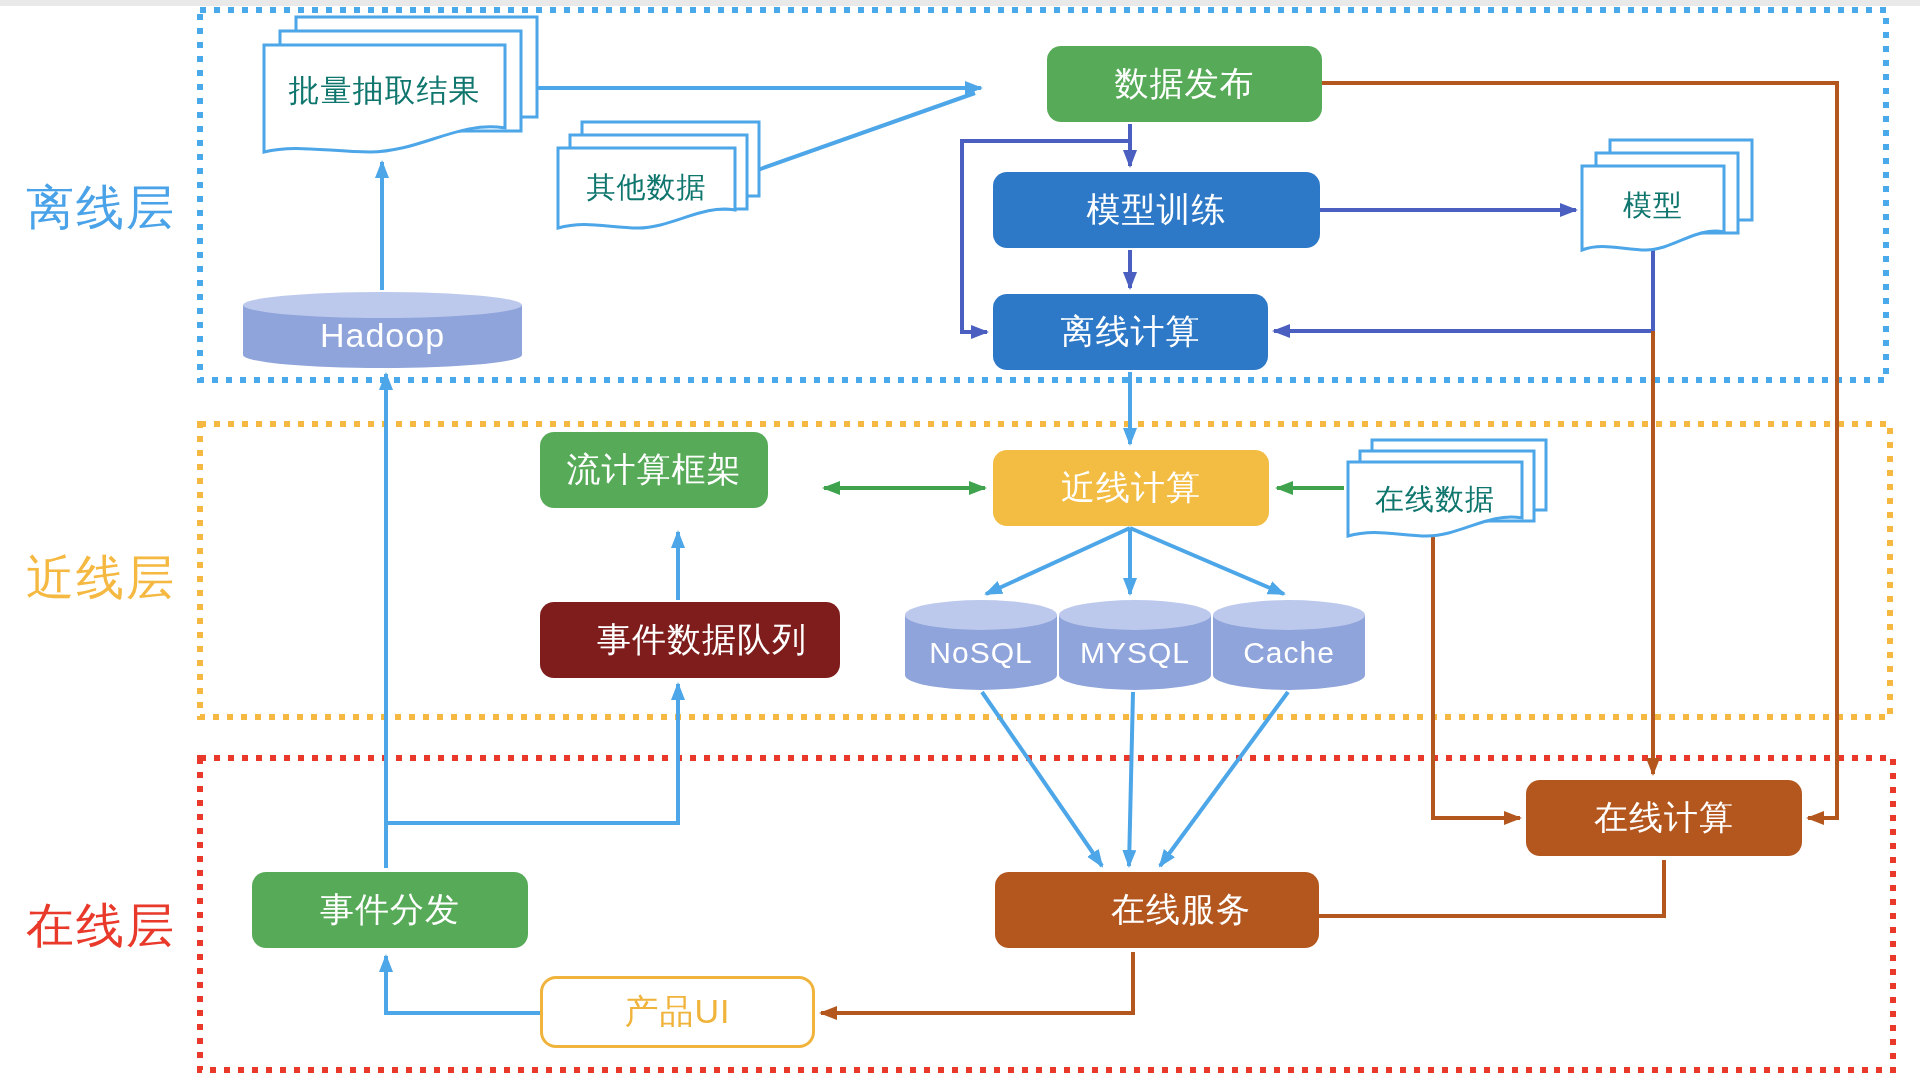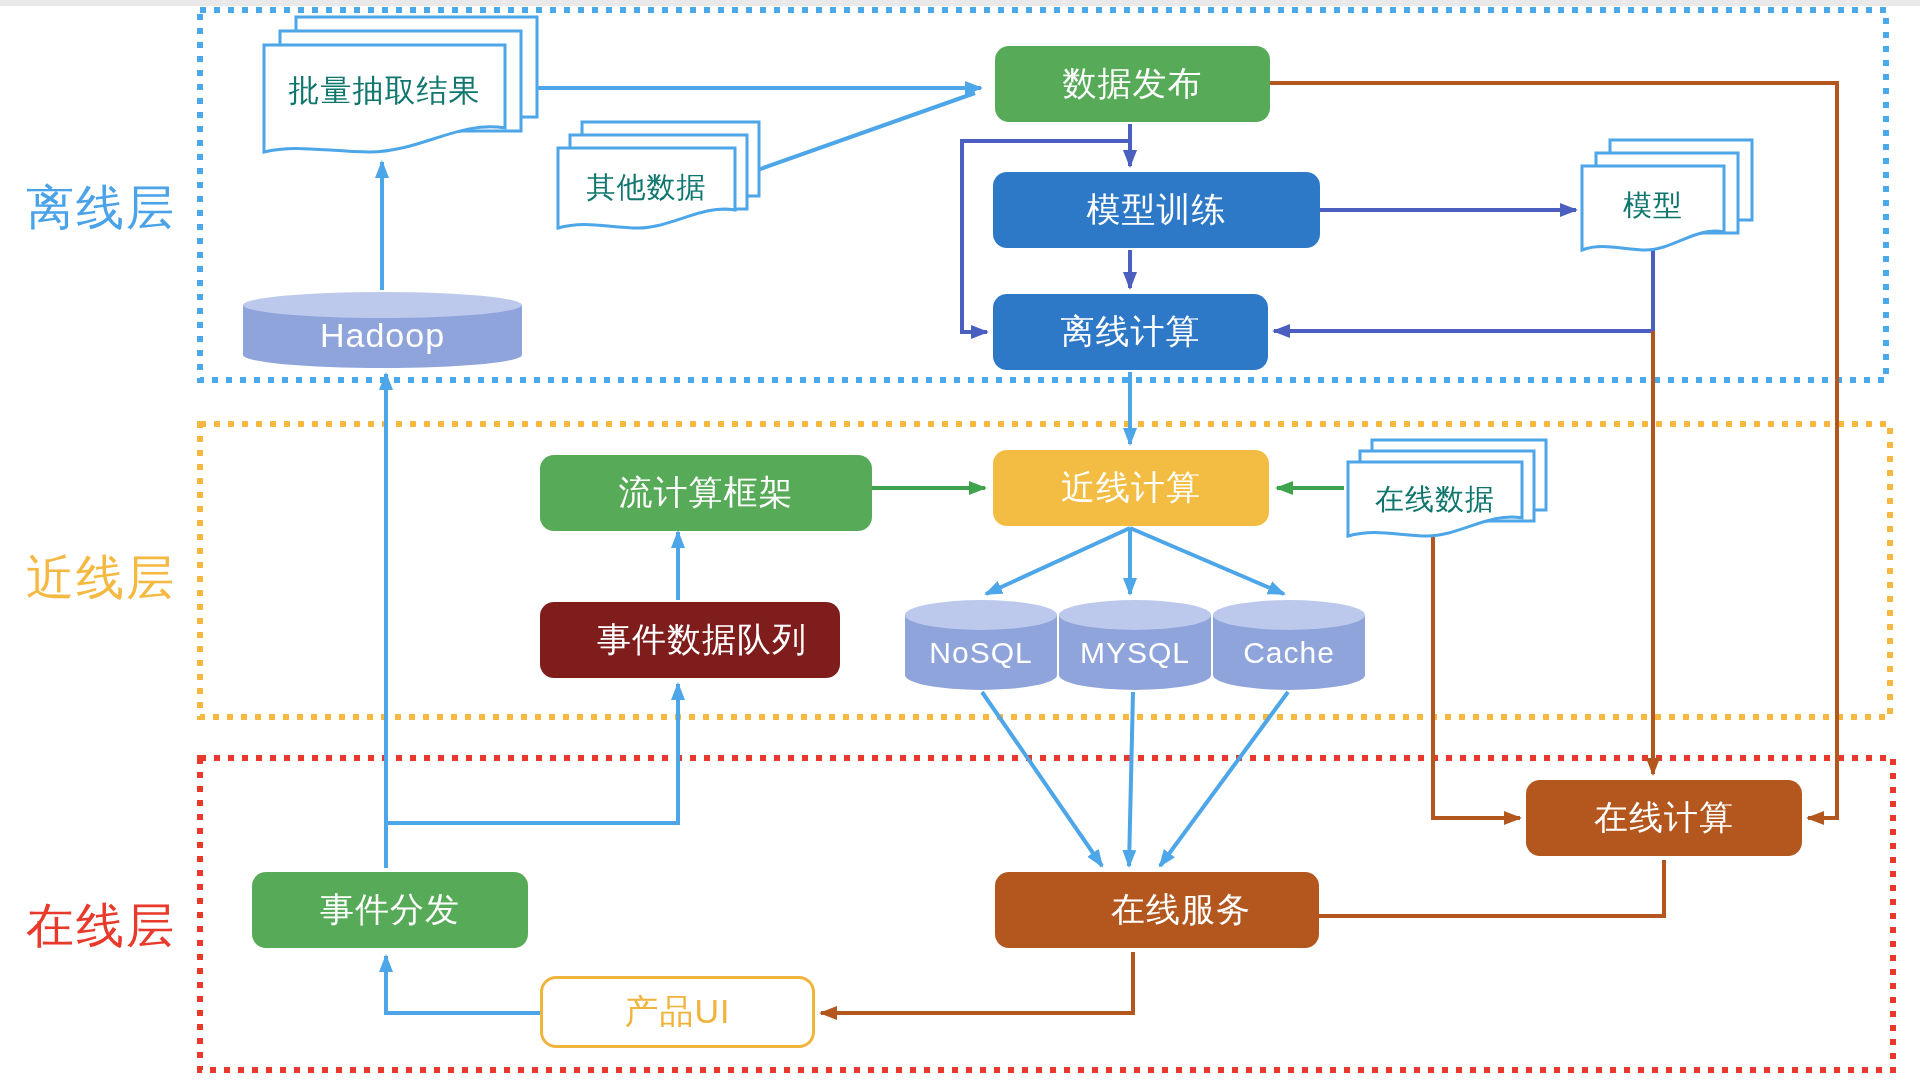--- a/index.html
+++ b/index.html
@@ -126,23 +126,23 @@
   <div class="doc-label" style="left:264px;top:70px;width:241px;font-size:31px;">批量抽取结果</div>
   <div class="doc-label" style="left:558px;top:168px;width:177px;font-size:29px;">其他数据</div>
   <div class="doc-label" style="left:1582px;top:186px;width:142px;font-size:29px;">模型</div>
   <div class="doc-label" style="left:1348px;top:480px;width:174px;font-size:29px;">在线数据</div>
 
   <div class="cyl-label" style="left:243px;top:316px;width:279px;font-size:34px;">Hadoop</div>
   <div class="cyl-label" style="left:905px;top:636px;width:152px;font-size:30px;">NoSQL</div>
   <div class="cyl-label" style="left:1059px;top:636px;width:152px;font-size:30px;">MYSQL</div>
   <div class="cyl-label" style="left:1213px;top:636px;width:152px;font-size:30px;">Cache</div>
 
-  <div class="pnode green" style="left:995px;top:46px;width:275px;">数据发布</div>
+  <div class="pnode green" style="left:1047px;top:46px;width:275px;">数据发布</div>
   <div class="pnode blue" style="left:993px;top:172px;width:327px;">模型训练</div>
   <div class="pnode blue" style="left:993px;top:294px;width:275px;">离线计算</div>
-  <div class="pnode green" style="left:540px;top:455px;width:332px;">流计算框架</div>
+  <div class="pnode green" style="left:540px;top:432px;width:228px;">流计算框架</div>
   <div class="pnode yellow" style="left:993px;top:450px;width:276px;">近线计算</div>
   <div class="pnode purple" style="left:540px;top:602px;width:276px;">事件数据队列</div>
   <div class="pnode brown" style="left:1526px;top:780px;width:276px;">在线计算</div>
   <div class="pnode brown" style="left:995px;top:872px;width:276px;padding-left:48px;">在线服务</div>
   <div class="pnode green" style="left:252px;top:872px;width:276px;">事件分发</div>
   <div class="pnode outline-yellow" style="left:540px;top:976px;width:269px;">产品UI</div>
 </div>
 
 </body></html>

